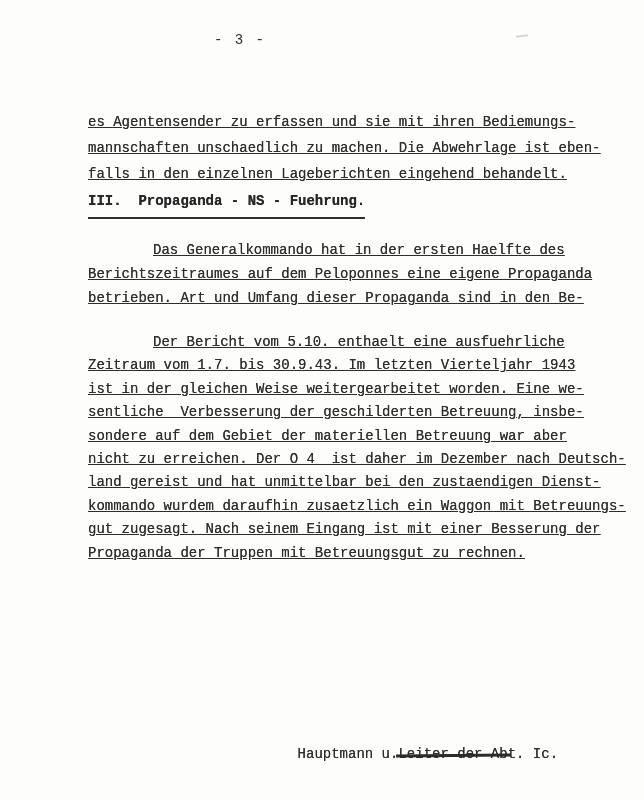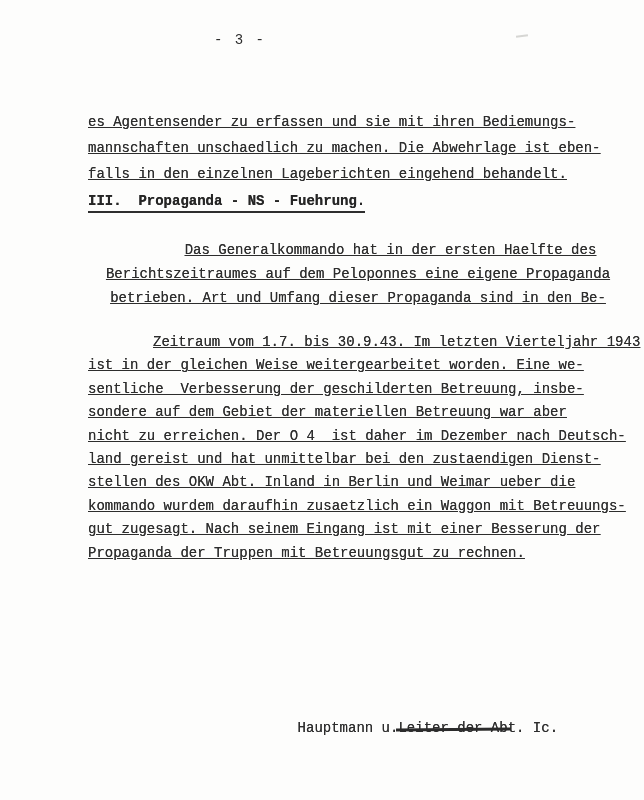--- a/index.html
+++ b/index.html
@@ -29,39 +29,39 @@
     left: 88px;
     width: 540px;
     font-size: 14px;
     text-shadow: 0 0 0.5px rgba(45,45,45,0.85);
     text-decoration: underline;
   }
   .para .line {
     white-space: pre;
   }
   .para1 { top: 109px; line-height: 26px; }
-  .para2 { top: 238px; line-height: 24px; text-align: center; }
+  .para2 { top: 238px; line-height: 24px; }
   .para3 { top: 331px; line-height: 23.4px; }
   .indented .line:first-child { padding-left: 65px; }
   .section-heading {
     position: absolute;
     left: 88px;
     top: 193px;
     font-size: 14px;
     font-weight: 700;
     white-space: pre;
     color: #262626;
     border-bottom: 2px solid #2e2e2e;
-    padding-bottom: 2px;
+    padding-bottom: 8px;
     text-shadow: 0 0 0.5px rgba(38,38,38,0.9);
   }
   .signature {
     position: absolute;
     left: 264px;
-    top: 704px;
+    top: 730px;
     font-size: 14px;
     white-space: pre;
     text-shadow: 0 0 0.5px rgba(45,45,45,0.85);
   }
   .struck {
     position: relative;
     display: inline-block;
   }
   .struck::after {
     content: "";
@@ -100,27 +100,27 @@
 
   <div class="section-heading">III.  Propaganda - NS - Fuehrung.</div>
 
   <div class="para para2 indented">
       <div class="line">Das Generalkommando hat in der ersten Haelfte des</div>
       <div class="line">Berichtszeitraumes auf dem Peloponnes eine eigene Propaganda</div>
       <div class="line">betrieben. Art und Umfang dieser Propaganda sind in den Be-</div>
     </div>
 
   <div class="para para3 indented">
+      <div class="line">Der Bericht vom 5.10. enthaelt eine ausfuehrliche</div>
       <div class="line">Zeitraum vom 1.7. bis 30.9.43. Im letzten Vierteljahr 1943</div>
       <div class="line">ist in der gleichen Weise weitergearbeitet worden. Eine we-</div>
       <div class="line">sentliche  Verbesserung der geschilderten Betreuung, insbe-</div>
       <div class="line">sondere auf dem Gebiet der materiellen Betreuung war aber</div>
       <div class="line">nicht zu erreichen. Der O 4  ist daher im Dezember nach Deutsch-</div>
       <div class="line">land gereist und hat unmittelbar bei den zustaendigen Dienst-</div>
-      <div class="line">stellen des OKW Abt. Inland in Berlin und Weimar ueber die</div>
       <div class="line">kommando wurdem daraufhin zusaetzlich ein Waggon mit Betreuungs-</div>
       <div class="line">gut zugesagt. Nach seinem Eingang ist mit einer Besserung der</div>
       <div class="line">Propaganda der Truppen mit Betreuungsgut zu rechnen.</div>
     </div>
 
   <div class="signature">
     <span>Hauptmann u.</span><span class="struck">Leiter der Ab</span><span>t. Ic.</span>
   </div>
 
 </div>

